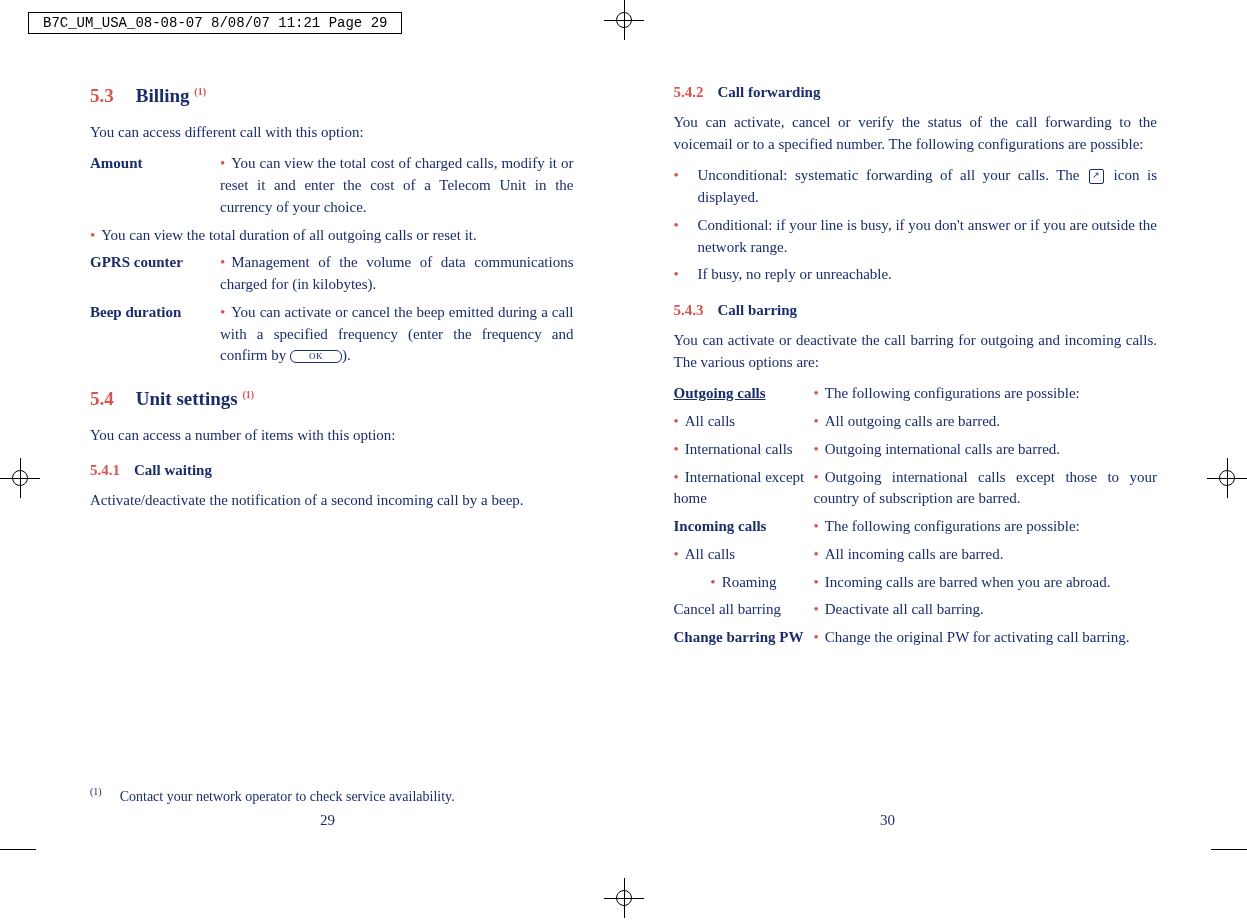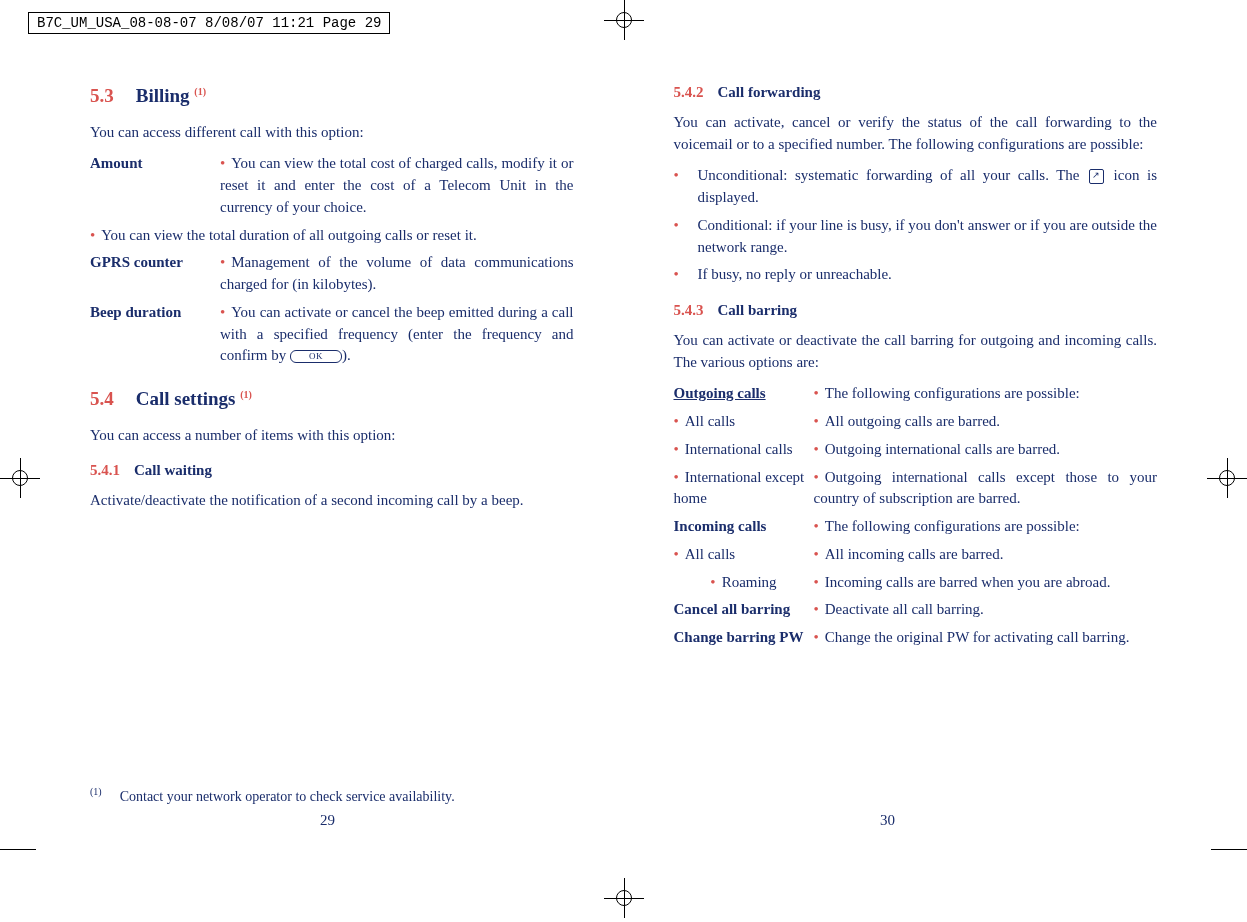--- a/index.html
+++ b/index.html
@@ -11,21 +11,21 @@
     width: 1247px;
     height: 922px;
     position: relative;
     overflow: hidden;
   }
   .printer-mark {
     position: absolute;
     top: 12px;
     left: 28px;
     border: 1px solid #000;
-    padding: 2px 8px;
+    padding: 2px 14px;
     font-family: 'Courier New', monospace;
     font-size: 14px;
     color: #000;
   }
   .crop-top {
     position: absolute;
     top: 0;
     left: 50%;
     transform: translateX(-50%);
   }
@@ -187,21 +187,21 @@
           <div class="def-term">GPRS counter</div>
           <div class="def-body"><span class="bullet">•</span>Management of the volume of data communications charged for (in kilobytes).</div>
         </div>
         <div class="def-row">
           <div class="def-term">Beep duration</div>
           <div class="def-body"><span class="bullet">•</span>You can activate or cancel the beep emitted during a call with a specified frequency (enter the frequency and confirm by <span class="ok-key">OK</span>).</div>
         </div>
       </div>
 
     <h2 style="margin-top:18px">
-      <span class="sec-num">5.4</span><span>Call settings</span> <span class="sup">(1)</span>
+      <span class="sec-num">5.4</span><span>Unit settings</span> <span class="sup">(1)</span>
     </h2>
     <p class="intro">You can access a number of items with this option:</p>
 
     <h3>
       <span class="sub-num">5.4.1</span><span>Call waiting</span>
     </h3>
     <p class="intro">Activate/deactivate the notification of a second incoming call by a beep.</p>
   </div>
 
   <div class="page">
@@ -252,21 +252,21 @@
         </div>
         <div class="def-row">
           <div class="def-term sub" style="width: 140px;"><span class="lead-bullet">•</span><span>All calls</span></div>
           <div class="def-body"><span class="bullet">•</span>All incoming calls are barred.</div>
         </div>
         <div class="def-row">
           <div class="def-term sub" style="width: 140px; text-align: center;"><span class="lead-bullet">•</span><span>Roaming</span></div>
           <div class="def-body"><span class="bullet">•</span>Incoming calls are barred when you are abroad.</div>
         </div>
         <div class="def-row">
-          <div class="def-term" style="width: 140px;"><span style="font-weight: bold;">Cancel all barring</span></div>
+          <div class="def-term" style="width: 140px;"><span style="font-weight: normal;">Cancel all barring</span></div>
           <div class="def-body"><span class="bullet">•</span>Deactivate all call barring.</div>
         </div>
         <div class="def-row">
           <div class="def-term" style="width: 140px;"><span style="font-weight: bold;">Change barring PW</span></div>
           <div class="def-body"><span class="bullet">•</span>Change the original PW for activating call barring.</div>
         </div>
       </div>
   </div>
 
 </div>

